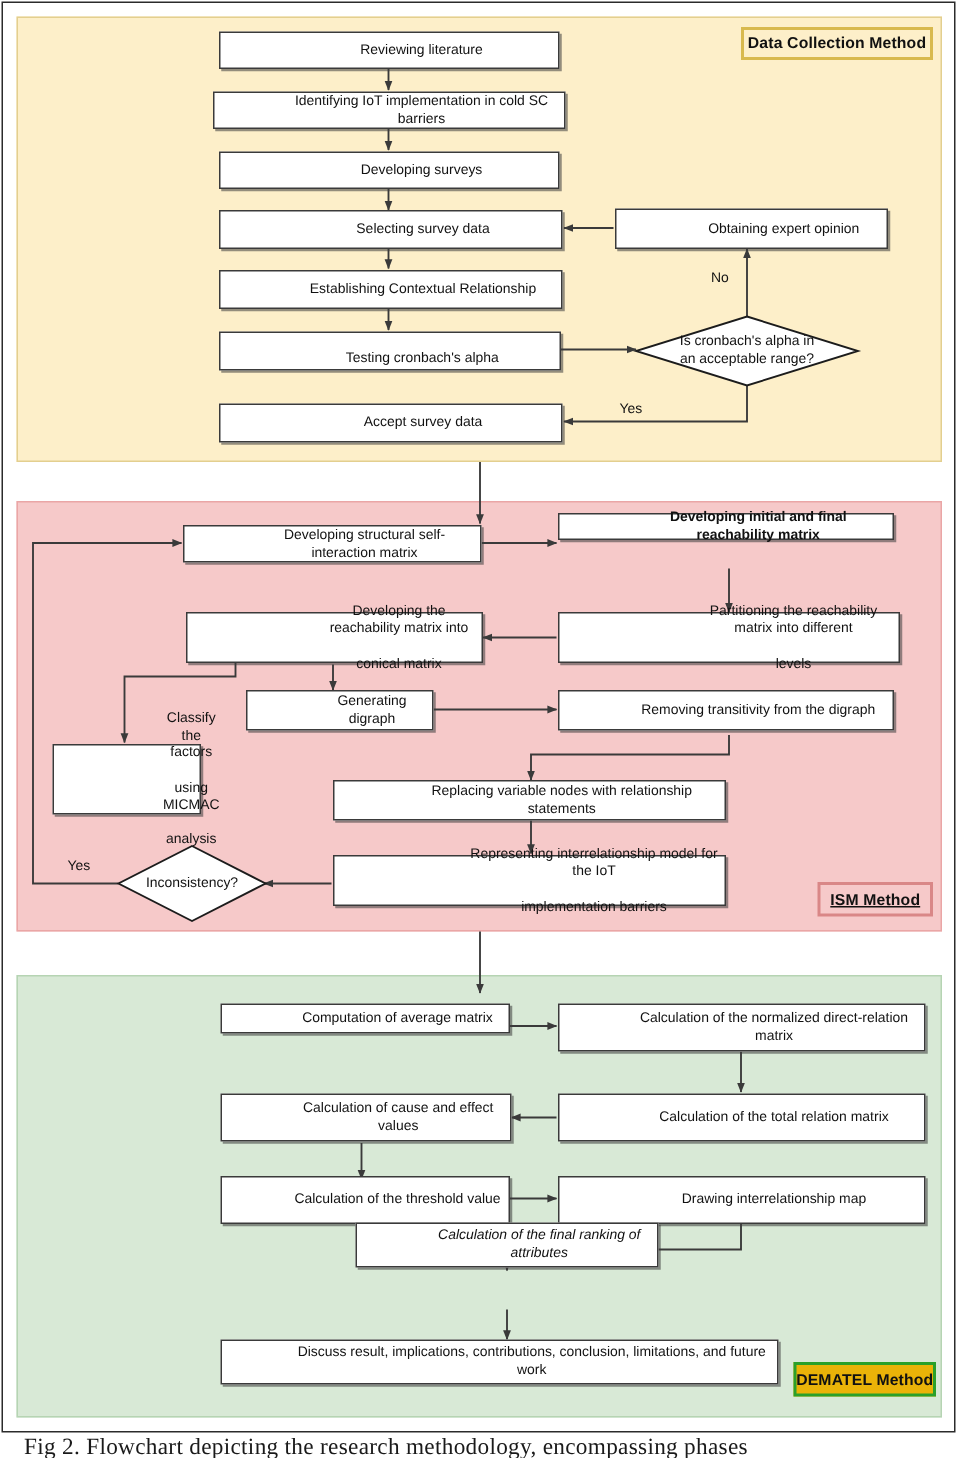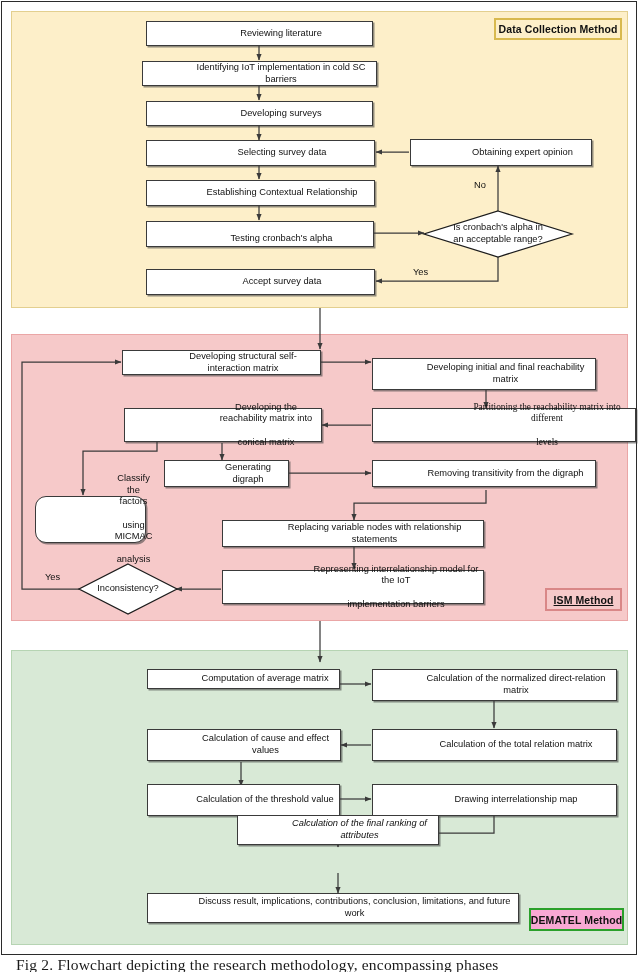--- a/index.html
+++ b/index.html
@@ -67,21 +67,21 @@
     border-color: #d8b94e;
   }
   #legend-ism {
     left: 545px; top: 588px; width: 77px; height: 23px;
     background: #f6c9c9;
     border-color: #d98787;
     text-decoration: underline;
   }
   #legend-dematel {
     left: 529px; top: 908px; width: 95px; height: 23px;
-    background: #f9a8d4;
+    background: #eab308;
     border-color: #2aa02a;
   }
   .node {
     position: absolute;
     box-sizing: border-box;
     background: #ffffff;
     border: 1px solid #3a3a3a;
     box-shadow: 1.5px 1.5px 0 rgba(60,60,60,0.55);
     display: flex;
     align-items: center;
@@ -256,47 +256,47 @@
 
   <div class="edge-label" style="left:474px; top:180px;">No</div>
   <div class="edge-label" style="left:413px; top:267px;">Yes</div>
 
   <div class="legend" id="legend-data-collection">Data Collection Method</div>
 
   <div class="node" style="left:122px; top:350px; width:199px; height:25px;">
     <span>Developing structural self-interaction matrix</span>
   </div>
 
-  <div class="node" style="left:372px; top:358px; width:224px; height:32px;">
+  <div class="node" style="left:372px; top:342px; width:224px; height:18px;font-weight:bold;">
     <span>Developing initial and final reachability matrix</span>
   </div>
 
   <div class="node" style="left:124px; top:408px; width:198px; height:34px;">
     <span>
       <span>Developing the reachability matrix into</span><br>
       <span>conical matrix</span>
     </span>
   </div>
 
-  <div class="node" style="left:372px; top:408px; width:264px; height:34px;font-family:Liberation Serif, serif;">
+  <div class="node" style="left:372px; top:408px; width:228px; height:34px;">
     <span>
       <span>Partitioning the reachability matrix into different</span><br>
       <span>levels</span>
     </span>
   </div>
 
   <div class="node" style="left:164px; top:460px; width:125px; height:27px;">
     <span>Generating digraph</span>
   </div>
 
   <div class="node" style="left:372px; top:460px; width:224px; height:27px;">
     <span>Removing transitivity from the digraph</span>
   </div>
 
-  <div class="node" style="left:35px; top:496px; width:111px; height:47px;border-radius:11px;">
+  <div class="node" style="left:35px; top:496px; width:99px; height:47px;">
     <span>
       <span>Classify the factors</span><br>
       <span>using MICMAC</span><br>
       <span>analysis</span>
     </span>
   </div>
 
   <div class="node" style="left:222px; top:520px; width:262px; height:27px;">
     <span>Replacing variable nodes with relationship statements</span>
   </div>

